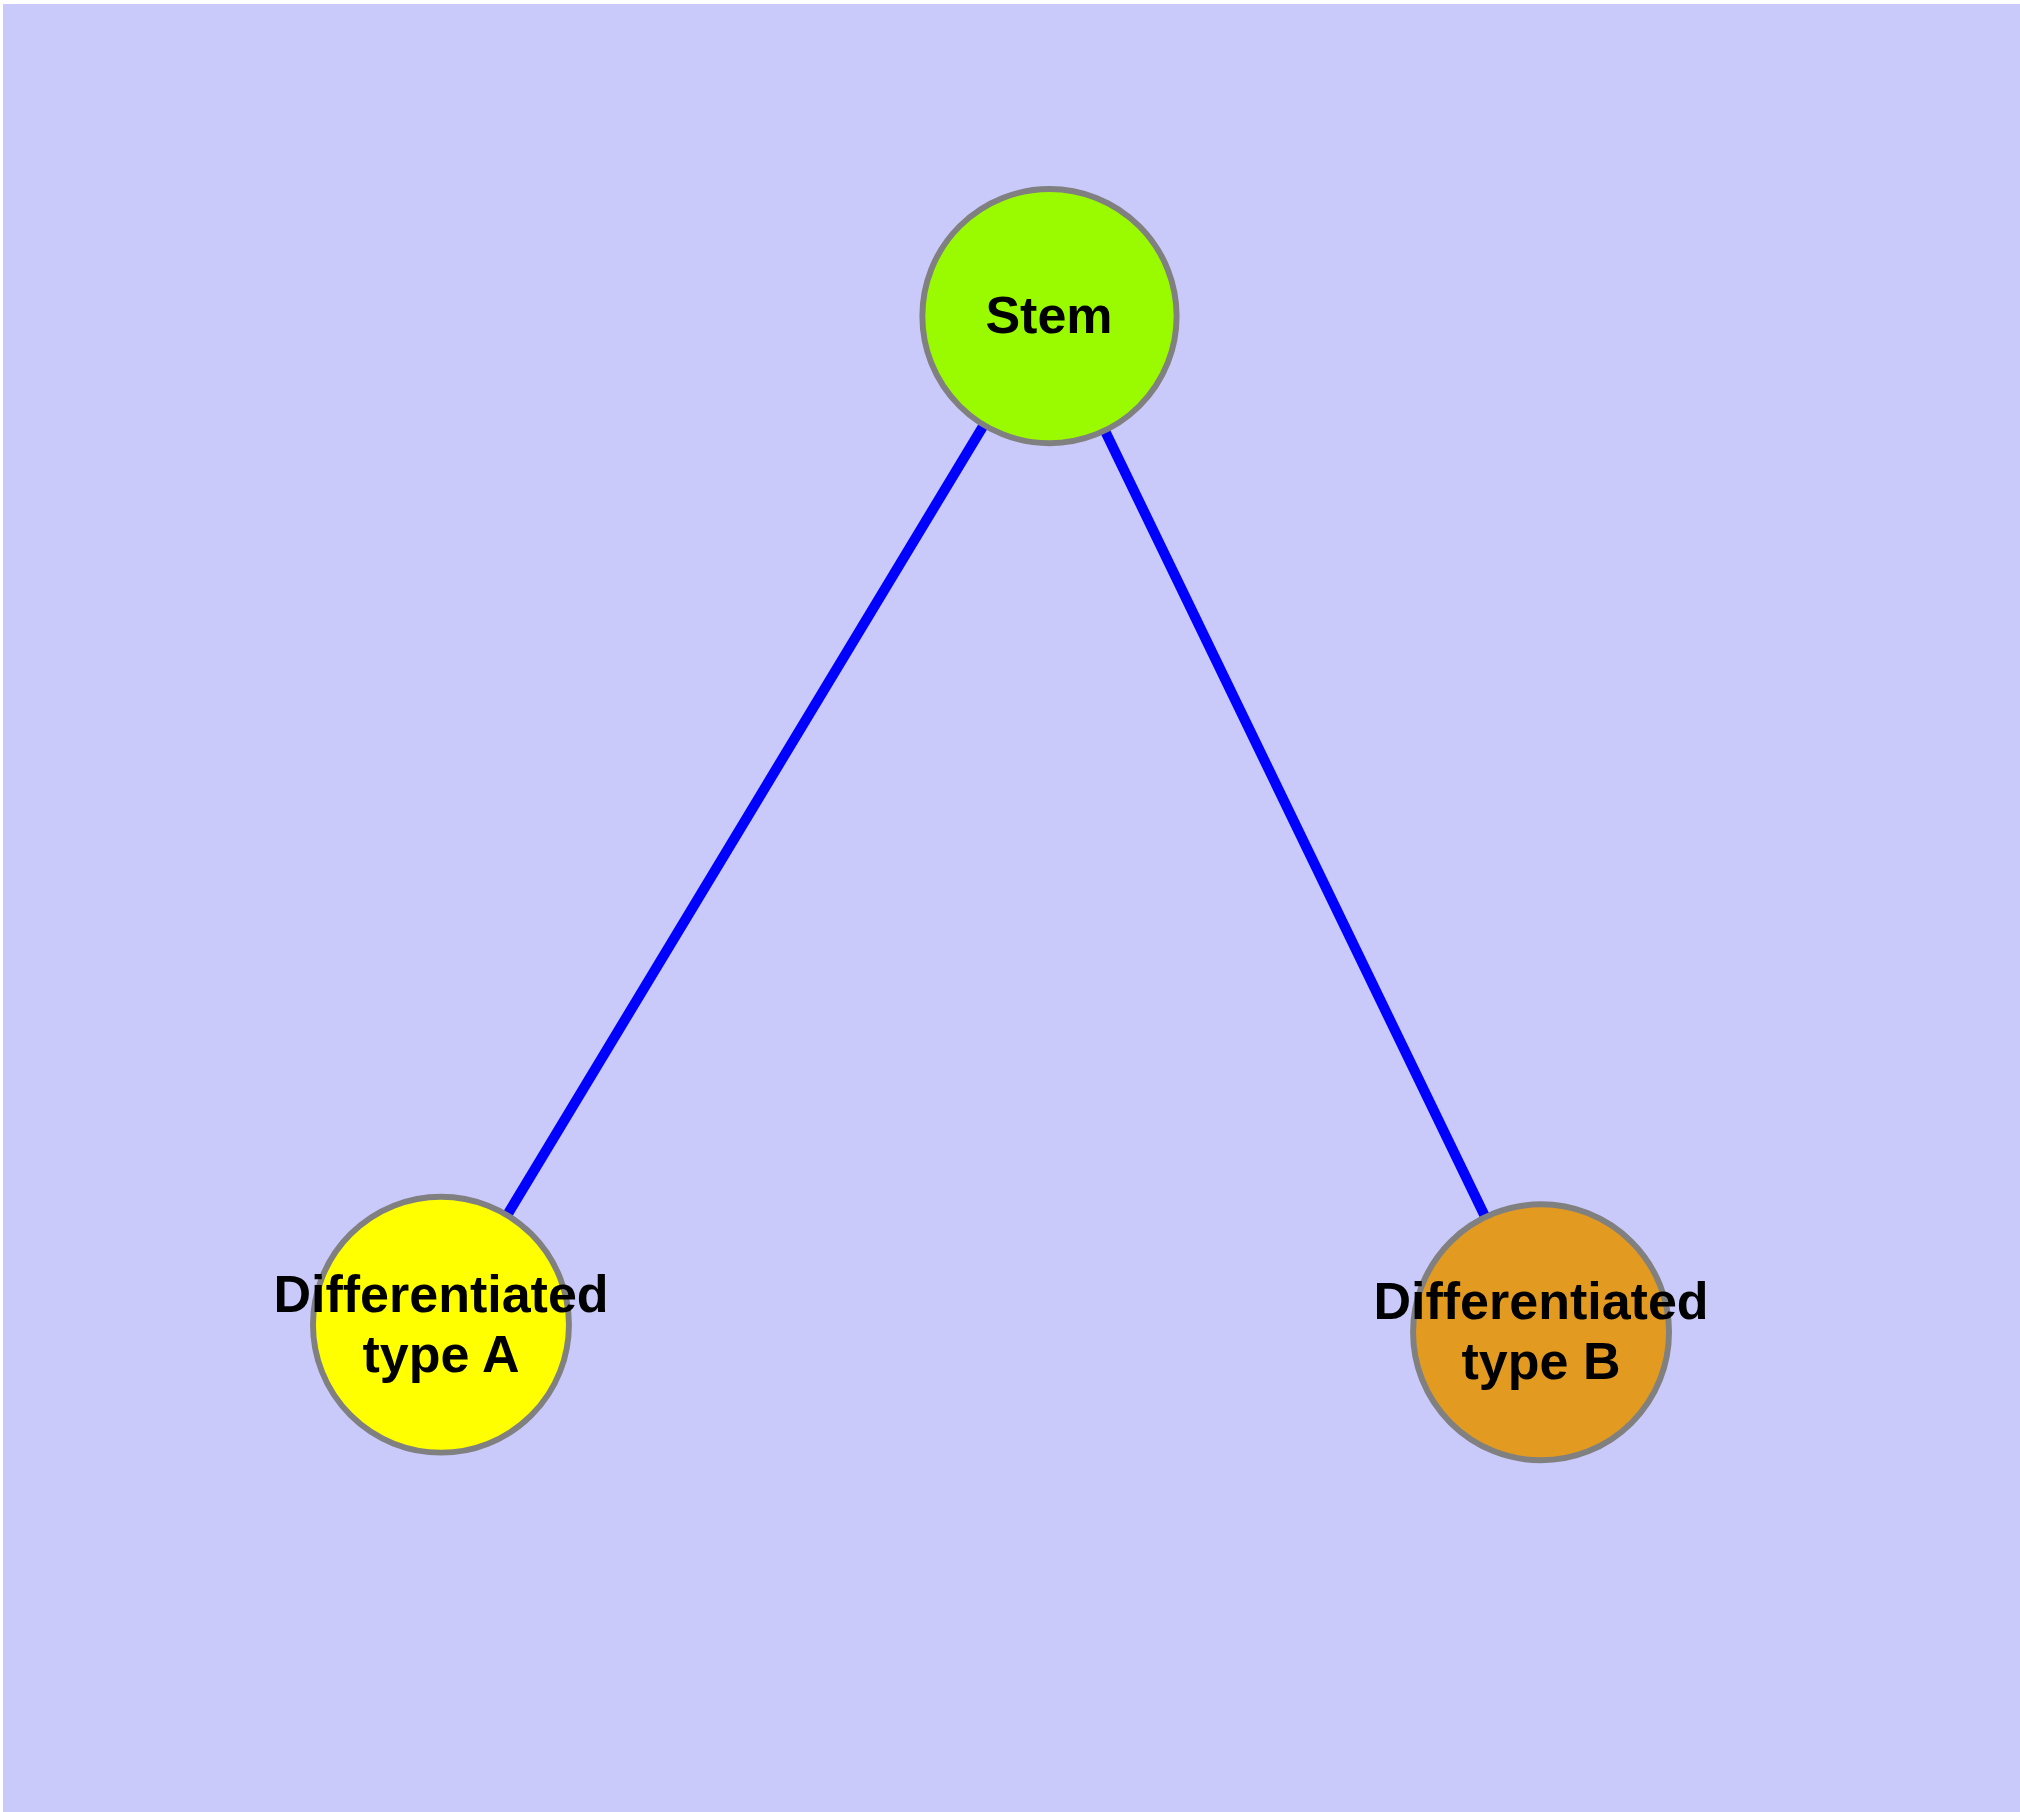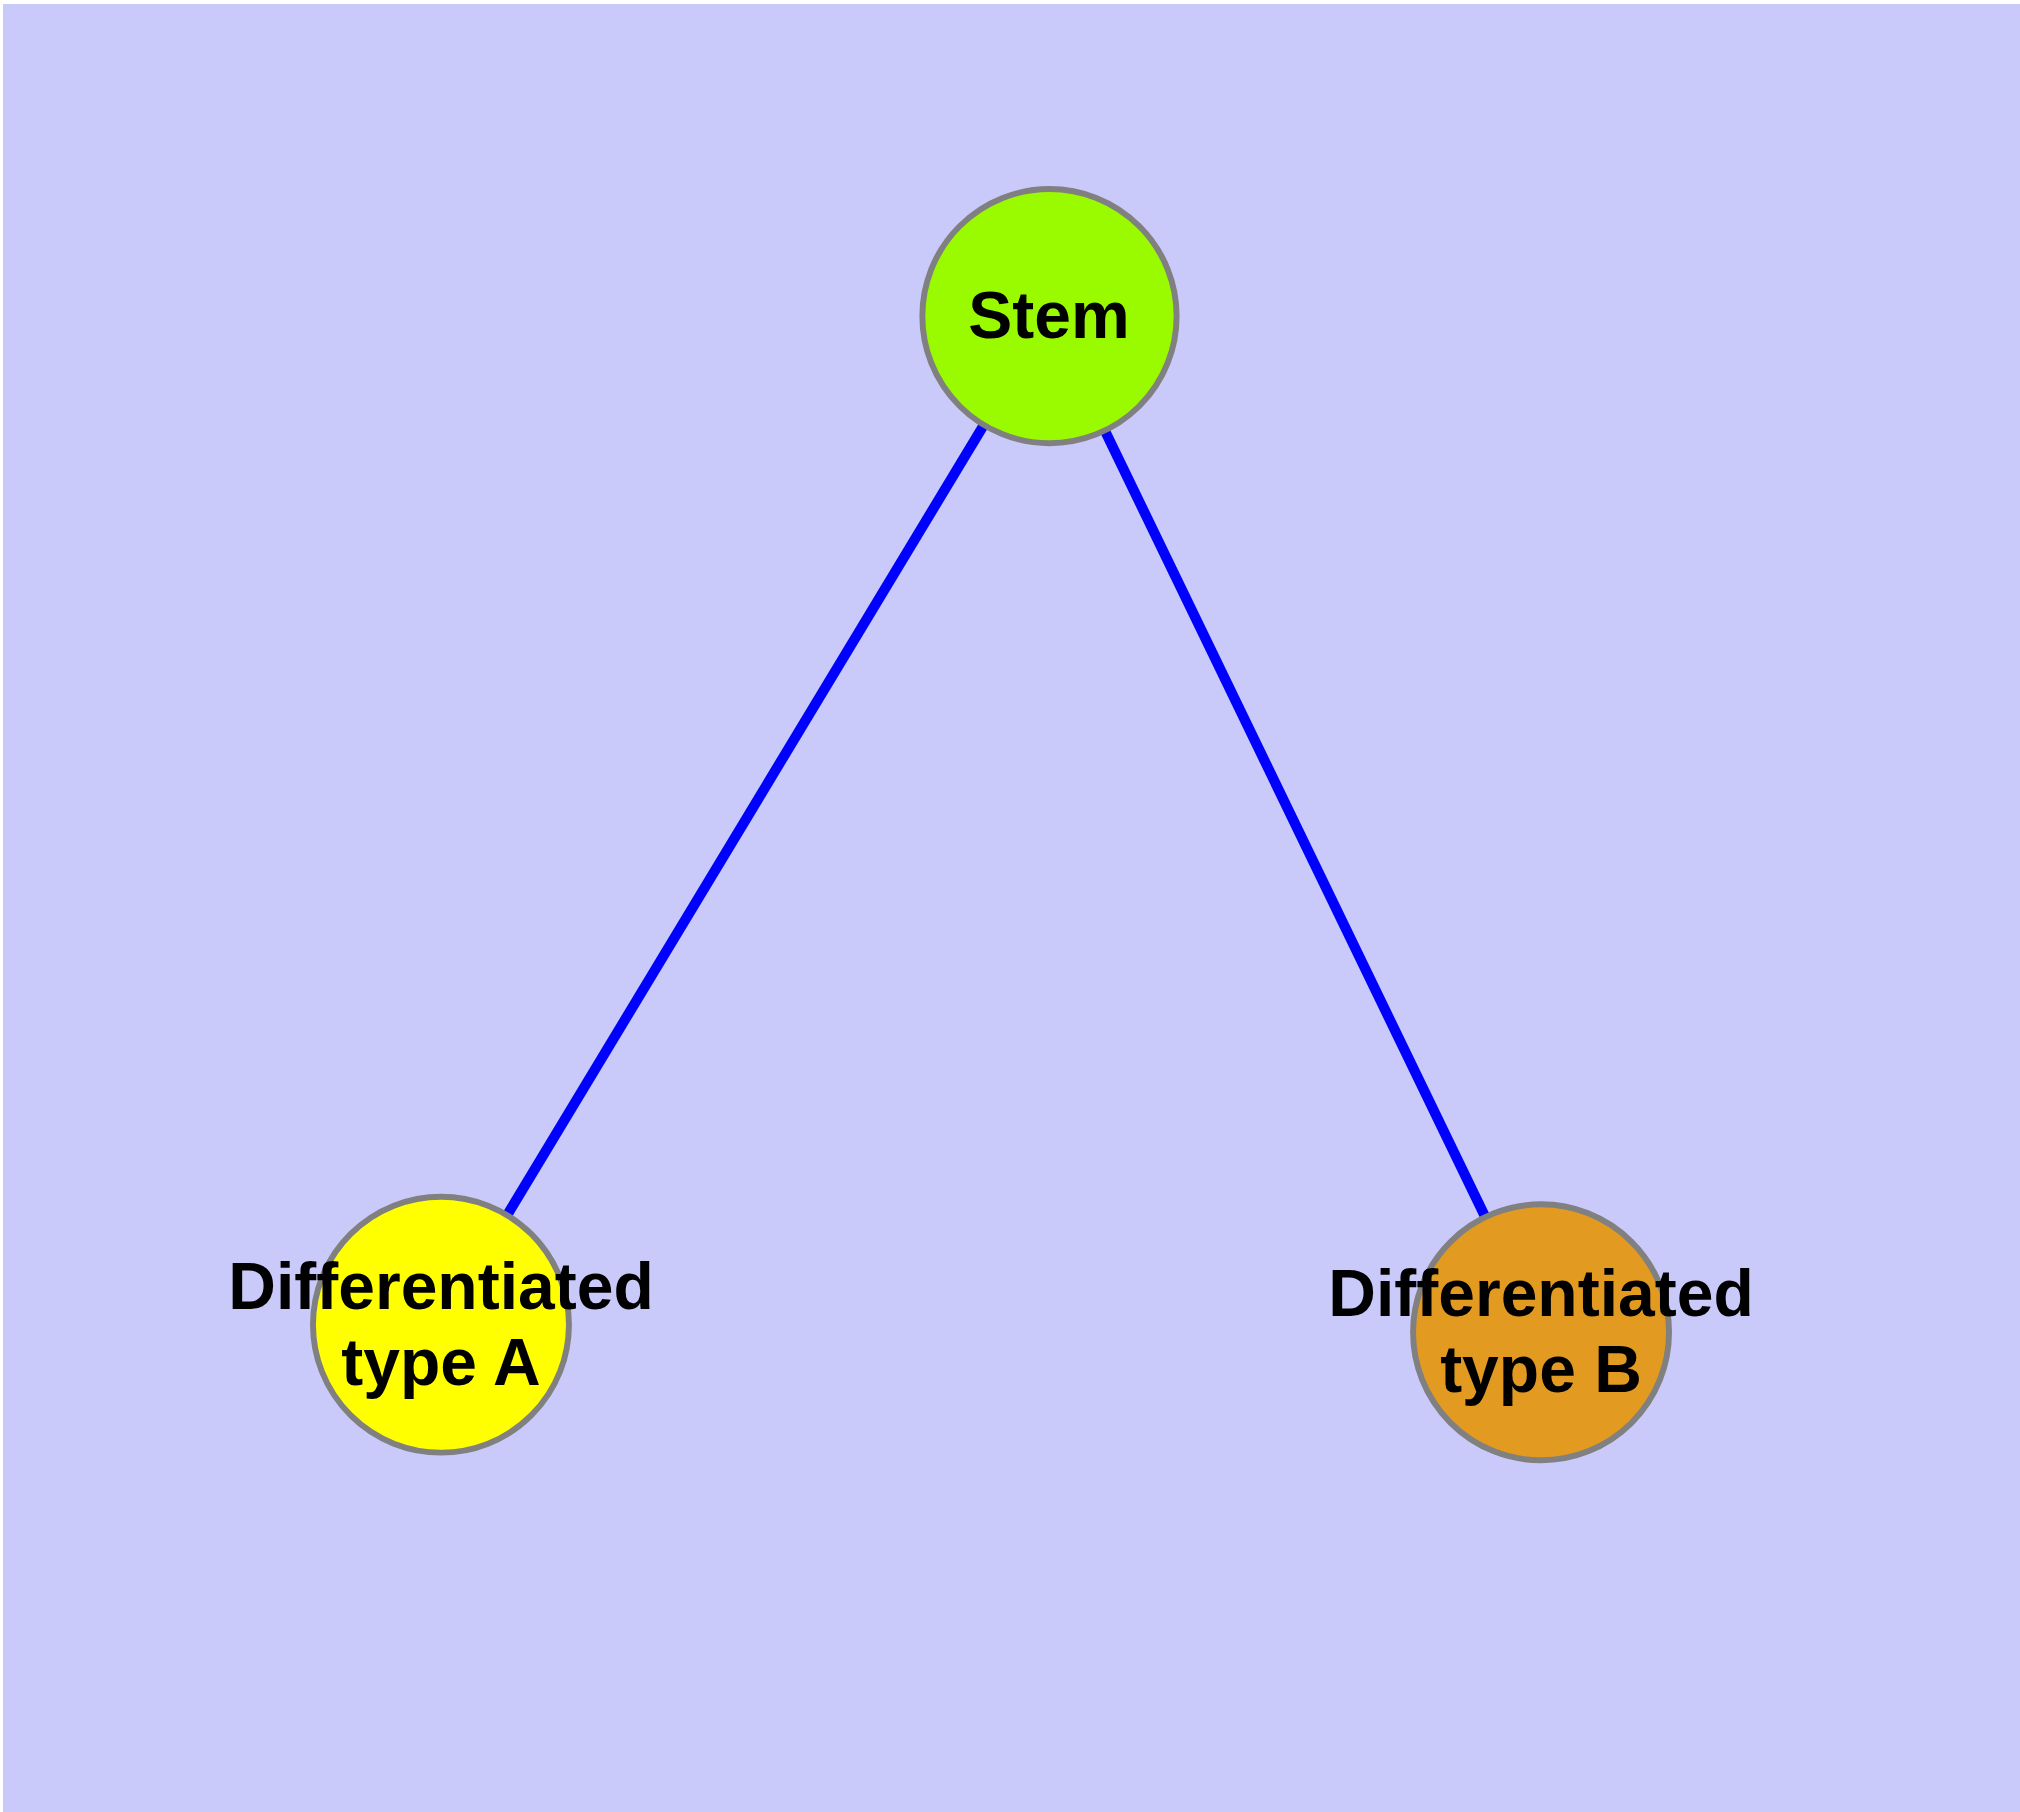--- a/index.html
+++ b/index.html
@@ -27,21 +27,21 @@
     left: 0;
     top: 0;
     width: 2021px;
     height: 1812px;
     display: block;
   }
   .node-label {
     position: absolute;
     transform: translate(-50%, -50%);
     font-weight: 700;
-    font-size: 66px;
+    font-size: 52px;
     line-height: 1.15;
     text-align: center;
     white-space: pre-line;
     letter-spacing: 0;
     pointer-events: none;
   }
 </style>
 </head>
 <body>
 

